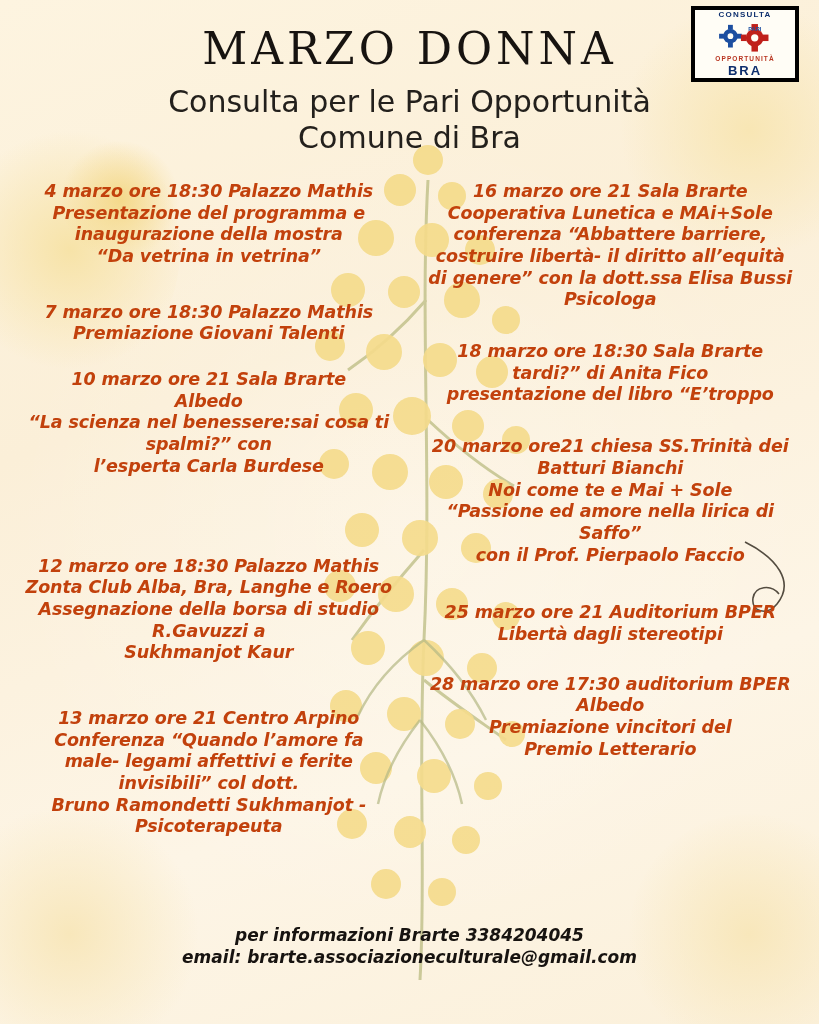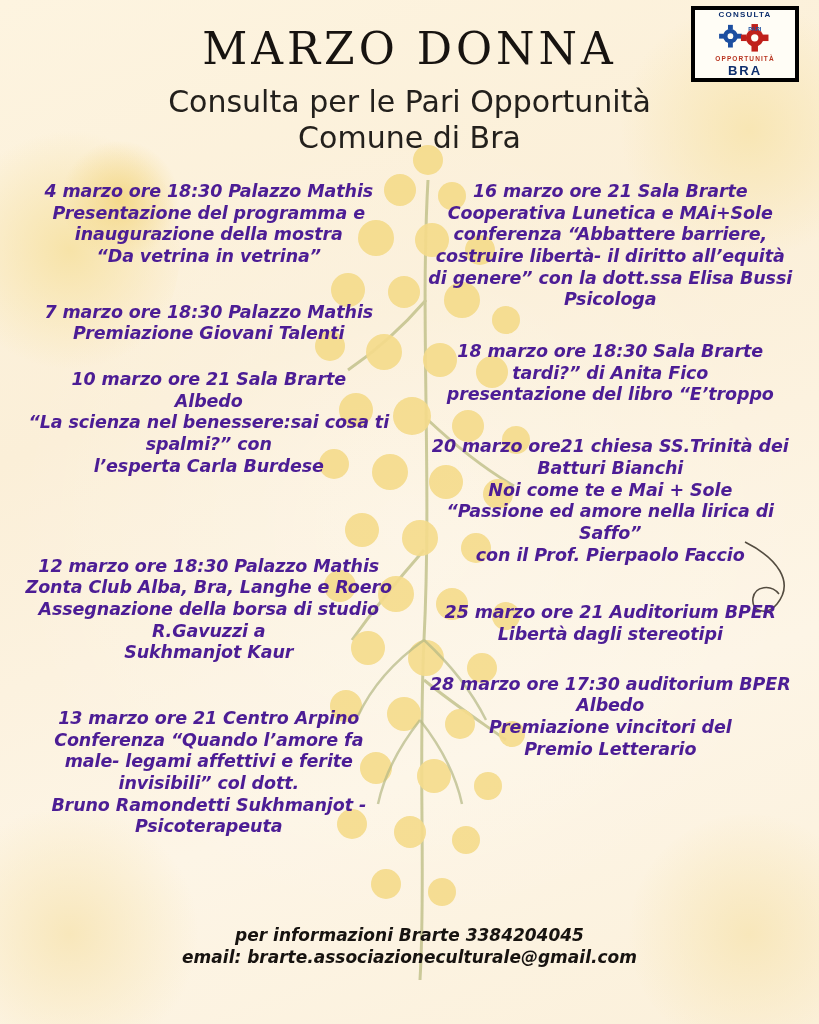--- a/index.html
+++ b/index.html
@@ -143,21 +143,21 @@
     flex-direction: column;
   }
   .col-left { padding-right: 6px; }
   .col-right { padding-left: 6px; }
 
   .event {
     text-align: center;
     font-family: "DejaVu Sans", sans-serif;
     font-size: 17.5px;
     line-height: 1.24;
-    color: #4c1d95;
+    color: #c2410c;
     font-weight: 600;
     font-style: italic;
     letter-spacing: -0.1px;
   }
   .event .line { display: block; }
 
   
   .footer {
     position: absolute;
     left: 0;

